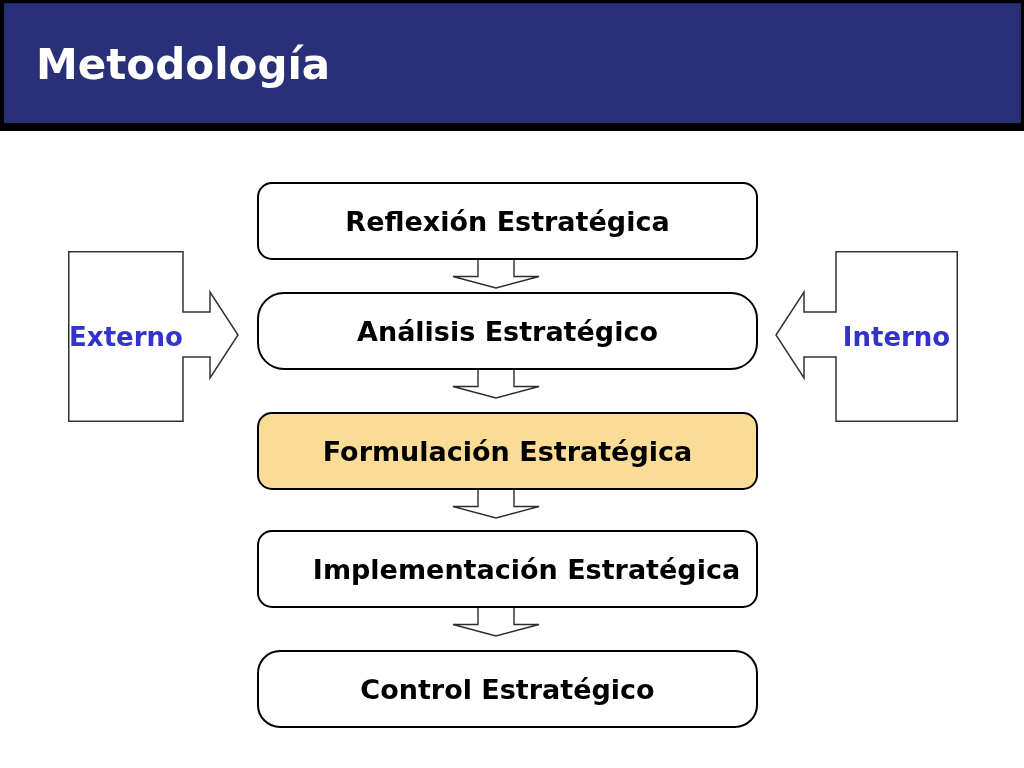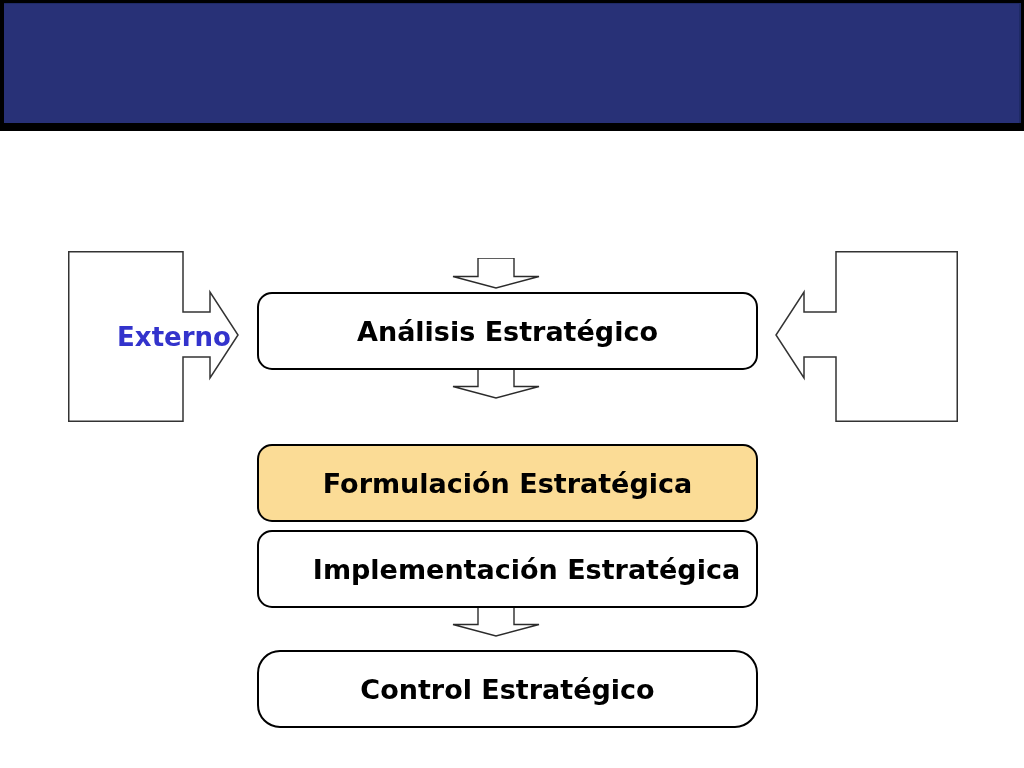--- a/index.html
+++ b/index.html
@@ -43,52 +43,52 @@
     left:257px;width:501px;height:78px;
     box-sizing:border-box;
     background:var(--box-fill);
     border:2px solid var(--outline);
     border-radius:15px;
     display:flex;align-items:center;justify-content:center;
     font-size:27px;font-weight:bold;color:#000;
     z-index:3;
     white-space:nowrap;
   }
-  .flow-box.highlight{ background:var(--yellow);margin-top:32px; }
-  .b1{top:182px;} .b2{top:292px;} .b3{top:412px;} .b4{top:530px;padding-left:38px;} .b5{top:650px;border-radius:23px;}
+  .flow-box.highlight{ background:var(--yellow); }
+  .b1{top:182px;} .b2{top:292px;border-radius:27px;} .b3{top:412px;} .b4{top:530px;padding-left:38px;} .b5{top:650px;border-radius:23px;}
   
   .down-arrow{
     position:absolute;left:452px;width:88px;height:31px;
     z-index:1;
   }
   .a1{top:258px;} .a2{top:368px;} .a3{top:488px;} .a4{top:606px;}
   .down-arrow svg{display:block;width:100%;height:100%;}
   
   .side-shape{position:absolute;z-index:1;}
   .side-shape svg{display:block;}
   .shape-externo{left:68px;top:251px;width:171px;height:171px;}
   .shape-interno{left:775px;top:251px;width:183px;height:171px;}
   .side-label{
     position:absolute;z-index:2;
     display:flex;align-items:center;justify-content:center;
     color:var(--blue-text);
     font-size:26px;font-weight:bold;
     white-space:nowrap;
-    padding-left:48px;
   }
   .label-externo{left:68px;top:251px;width:116px;height:171px;}
   .label-interno{left:836px;top:251px;width:121px;height:171px;}
 </style>
 </head>
 <body>
 
 <div class="slide">
 
   <div class="header">
     <div class="header-inner"></div>
+    <div class="slide-title">Metodología</div>
   </div>
 
   <div class="down-arrow a1">
     <svg viewBox="0 0 88 31" preserveAspectRatio="none">
         <polygon points="26,0 62,0 62,18.5 87,18.5 44,30 1,18.5 26,18.5" fill="#ffffff" stroke="#2b2b2b" stroke-width="1.4"></polygon>
       </svg>
   </div>
   <div class="down-arrow a2">
     <svg viewBox="0 0 88 31" preserveAspectRatio="none">
         <polygon points="26,0 62,0 62,18.5 87,18.5 44,30 1,18.5 26,18.5" fill="#ffffff" stroke="#2b2b2b" stroke-width="1.4"></polygon>
@@ -110,19 +110,21 @@
       <polygon points="0.75,0.75 115,0.75 115,61 142,61 142,41 170,84 142,127 142,106 115,106 115,170.25 0.75,170.25" fill="#ffffff" stroke="#333333" stroke-width="1.5" stroke-linejoin="miter"></polygon>
     </svg>
   </div>
   <div class="side-label label-externo">Externo</div>
 
   <div class="side-shape shape-interno">
     <svg viewBox="0 0 183 171">
       <polygon points="182.25,0.75 61,0.75 61,61 29,61 29,41 1,84 29,127 29,106 61,106 61,170.25 182.25,170.25" fill="#ffffff" stroke="#333333" stroke-width="1.5" stroke-linejoin="miter"></polygon>
     </svg>
   </div>
+  <div class="side-label label-interno">Interno</div>
 
+  <div class="flow-box b1">Reflexión Estratégica</div>
   <div class="flow-box b2">Análisis Estratégico</div>
   <div class="flow-box b3 highlight">Formulación Estratégica</div>
   <div class="flow-box b4">Implementación Estratégica</div>
   <div class="flow-box b5">Control Estratégico</div>
 
 </div>
 
 </body></html>

